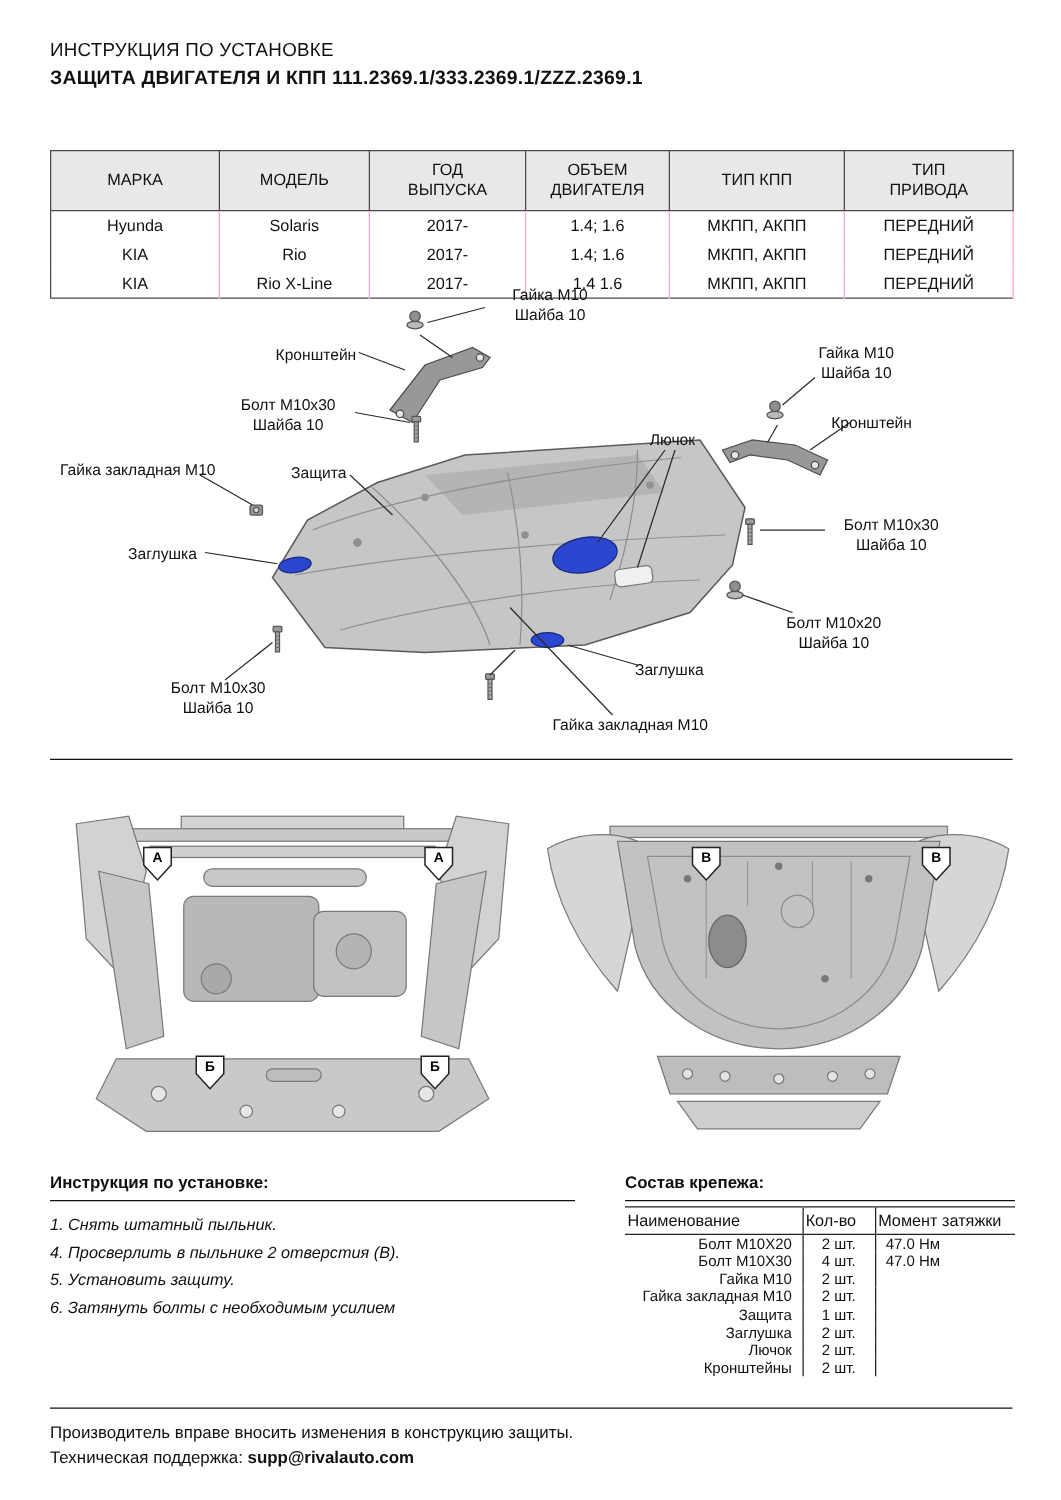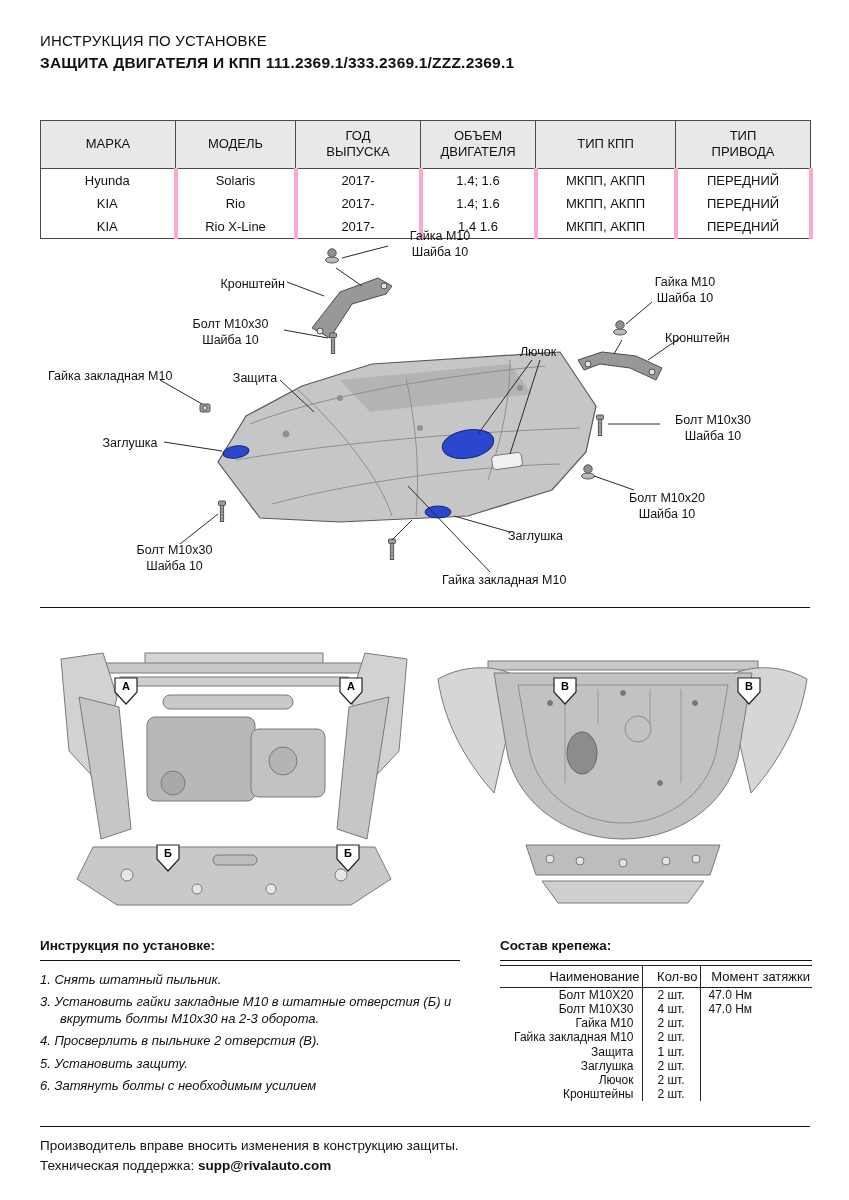--- a/index.html
+++ b/index.html
@@ -16,21 +16,21 @@
 
   
   .fit-wrap { left:40px; top:100px; width:770px;margin-top:20px; }
   table.fit { border-collapse:collapse; width:100%; table-layout:fixed; }
   table.fit th {
     background:#e8e8e8; font-weight:400; font-size:13px; line-height:1.25;
     padding:7px 3px; border:1px solid #4a4a4a; white-space:pre-line; vertical-align:middle; text-align:center;
   }
   table.fit td {
     font-size:13px; text-align:center; padding:4px 3px;
-    border-left:1px solid #4a4a4a; border-right:4px solid #f9a8d4;
+    border-left:1px solid #4a4a4a; border-right:1px solid #f9a8d4;
   }
   table.fit { border-bottom:1px solid #4a4a4a; }
 
   
   .diagram { left:40px; top:228px; width:770px; height:376px; }
   .diagram svg { position:absolute; left:0; top:0; }
   .dlabel { position:absolute; font-size:12.5px; line-height:1.28; white-space:pre-line; color:#111; }
 
   .divider { left:40px; width:770px; border-top:1.5px solid #111; height:0; }
 
@@ -40,21 +40,21 @@
 
   
   .col-left  { left:40px;  top:938px; width:420px; }
   .col-right { left:500px; top:938px; width:312px; }
   .sec-head  { font-weight:bold; font-size:13.5px; padding-bottom:7px; border-bottom:1.5px solid #111; }
   .inst-list { margin-top:10px; }
   .inst-item { font-size:13px; line-height:1.32; margin:5px 0; padding-left:20px; text-indent:-20px;font-style:italic; }
 
   table.hw { border-collapse:collapse; width:100%; margin-top:4px; }
   table.hw th {
-    font-size:13px; font-weight:400; text-align:right; padding:3px 2px;
+    font-size:13px; font-weight:400; text-align:left; padding:3px 2px;
     border-top:1.2px solid #222; border-bottom:1.2px solid #222;
   }
   table.hw th + th, table.hw td + td { border-left:1px solid #222; }
   table.hw td { font-size:12px; line-height:1.18; padding:0 5px; }
   table.hw td.c-name { text-align:right; padding-right:8px; }
   table.hw td.c-qty  { text-align:center; }
   table.hw td.c-trq  { text-align:left; padding-left:8px; }
 
   
   .footer-div { top:1126px; }
@@ -302,21 +302,20 @@
       <polygon points="0,0 22,0 22,14 11,26 0,14" fill="#fff" stroke="#222" stroke-width="1.2"></polygon>
       <text x="11" y="11.5" text-anchor="middle" font-size="11" font-weight="bold">В</text>
     </g>
   </svg>
 </div>
 
 <div class="abs col-left">
   <div class="sec-head">Инструкция по установке:</div>
   <div class="inst-list">
     <div class="inst-item">1. Снять штатный пыльник.</div>
-    <div class="inst-item">3. Установить гайки закладные М10 в штатные отверстия (Б) и вкрутить болты М10х30 на 2-3 оборота.</div>
     <div class="inst-item">4. Просверлить в пыльнике 2 отверстия (В).</div>
     <div class="inst-item">5. Установить защиту.</div>
     <div class="inst-item">6. Затянуть болты с необходимым усилием</div>
   </div>
 </div>
 
 <div class="abs col-right">
   <div class="sec-head">Состав крепежа:</div>
   <table class="hw">
     <colgroup>

